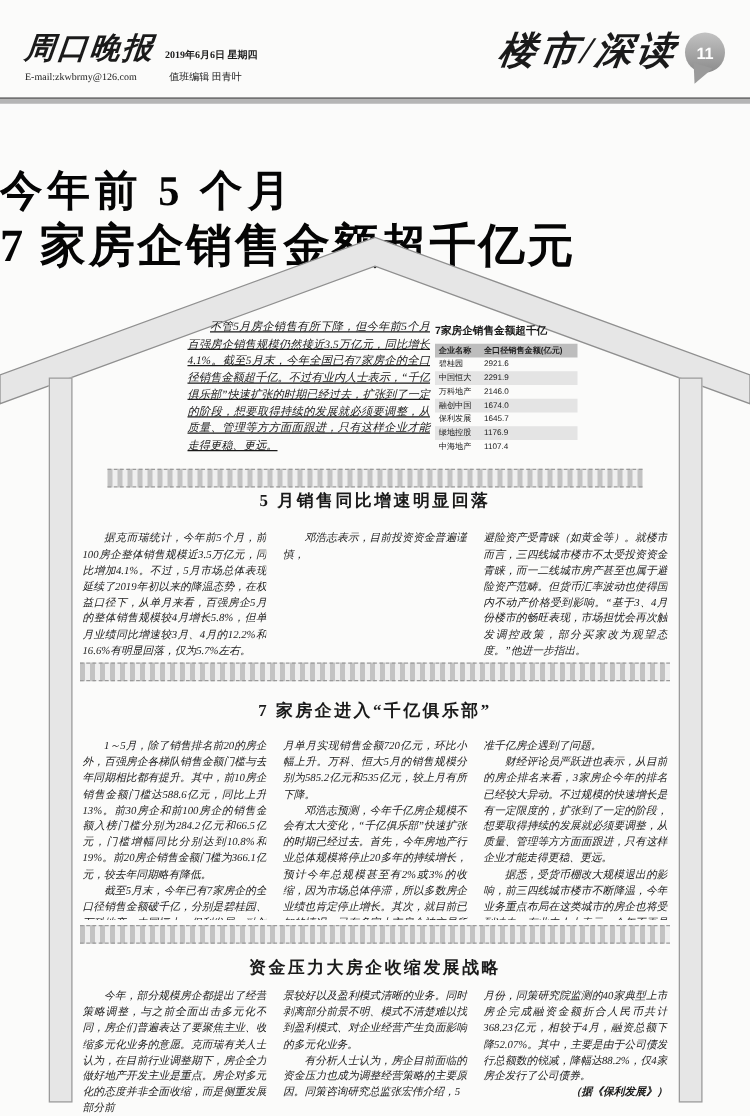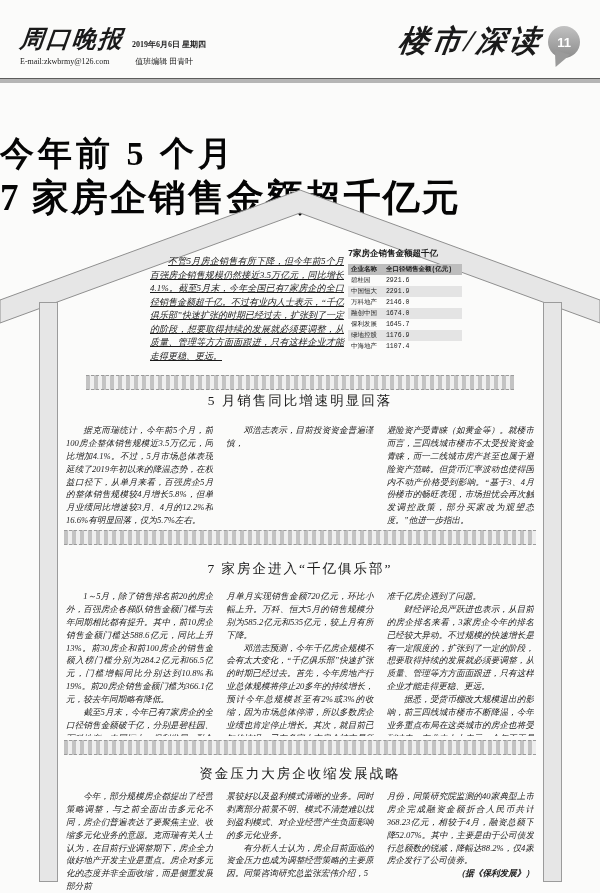--- a/index.html
+++ b/index.html
@@ -33,37 +33,37 @@
 
   
   .roof-svg{position:absolute;top:182px;left:0;}
   .wall{position:absolute;width:17px;background:#e6e6e6;border:1px solid #9b9b9b;}
   .wall.left{left:39px;top:302px;height:578px;}
   .wall.right{left:543px;top:302px;height:578px;}
 
   
   .intro{position:absolute;top:255px;left:150px;width:194px;font-size:9px;line-height:1.5;
          text-align:justify;font-style:italic;text-indent:2em;text-decoration:underline;}
-  .mini-table{position:absolute;top:248px;left:348px;width:114px;font-family:Liberation Mono, monospace;}
+  .mini-table{position:absolute;top:259px;left:348px;width:114px;font-family:Liberation Sans, sans-serif;}
   .mini-table .tt{font-size:8.5px;font-weight:bold;margin-bottom:4px;}
   .mini-table table{border-collapse:collapse;width:100%;font-size:6.5px;}
   .mini-table th{background:#bdbdbd;color:#222;font-weight:bold;text-align:left;padding:1px 3px;}
   .mini-table td{padding:1px 3px;}
   .mini-table tr:nth-child(odd) td{background:#e4e4e4;}
 
   
   .hatch{position:absolute;height:13px;
          background:repeating-linear-gradient(90deg,#c3c3c3 0 4px,#efefef 4px 8px);
          border-top:1px dashed #9a9a9a;border-bottom:1px dashed #9a9a9a;}
   .hatch.h1{top:375px;left:86px;width:428px;}
   .hatch.h2{top:530px;left:64px;width:472px;}
   .hatch.h3{top:740px;left:64px;width:472px;}
 
   
-  .sec-title{position:absolute;width:100%;text-align:center;font-size:13.5px;font-weight:normal;letter-spacing:2px;}
+  .sec-title{position:absolute;width:100%;text-align:center;font-size:13.5px;font-weight:bold;letter-spacing:2px;}
   .st1{top:392px;} .st2{top:560px;} .st3{top:765px;}
   .cols{position:absolute;left:66px;right:66px;display:flex;gap:13px;}
   .c1{top:424px;height:102px;} .c2{top:590px;height:146px;} .c3{top:790px;height:100px;}
   .col{flex:1;font-size:8.6px;line-height:1.5;text-align:justify;overflow:hidden;font-style:italic;}
   .col p{margin:0;}
   .col p.ind{text-indent:2em;}
   .credit{text-align:right;font-weight:bold;margin-top:2px;}
 </style>
 </head>
 <body>

